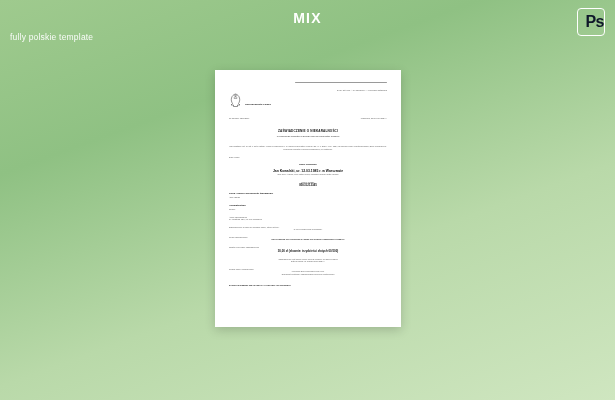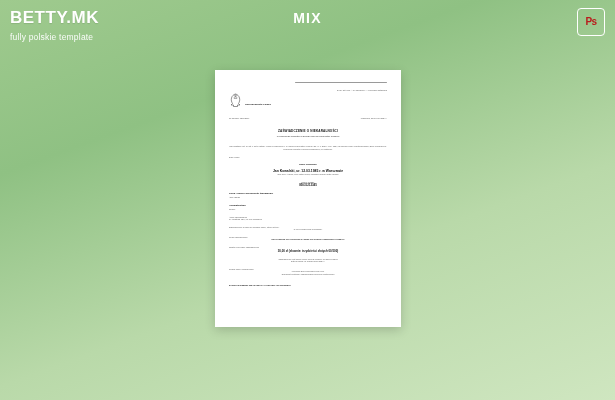--- a/index.html
+++ b/index.html
@@ -51,25 +51,25 @@
     letter-spacing: 1.2px;
   }
   .ps-badge {
     position: absolute;
     right: 10px;
     top: 8px;
     width: 26px;
     height: 26px;
     border: 1.5px solid #ffffff;
     border-radius: 4px;
-    color: #b91c1c;
-    font-size: 10px;
+    color: #0f172a;
+    font-size: 16px;
     font-weight: bold;
     line-height: 25px;
-    text-align: center;
+    text-align: right;
     letter-spacing: -0.5px;
   }
 
   
   .doc-shadow {
     position: absolute;
     left: 215px;
     top: 70px;
     width: 186px;
     height: 257px;
@@ -180,21 +180,20 @@
     margin-top: 8px;
     font-size: 2.3px;
     font-weight: bold;
     color: #1a1a1a;
   }
 </style>
 </head>
 <body>
 
 <div class="topbar">
-  <div class="brand">BETTY.MK</div>
   <div class="brand-sub">fully polskie template</div>
   <div class="mix-label">MIX</div>
   <div class="ps-badge">Ps</div>
 </div>
 
 <div class="doc-shadow">
   <div class="doc">
 
     <div class="header-strip">
       <div class="ln light"></div>

